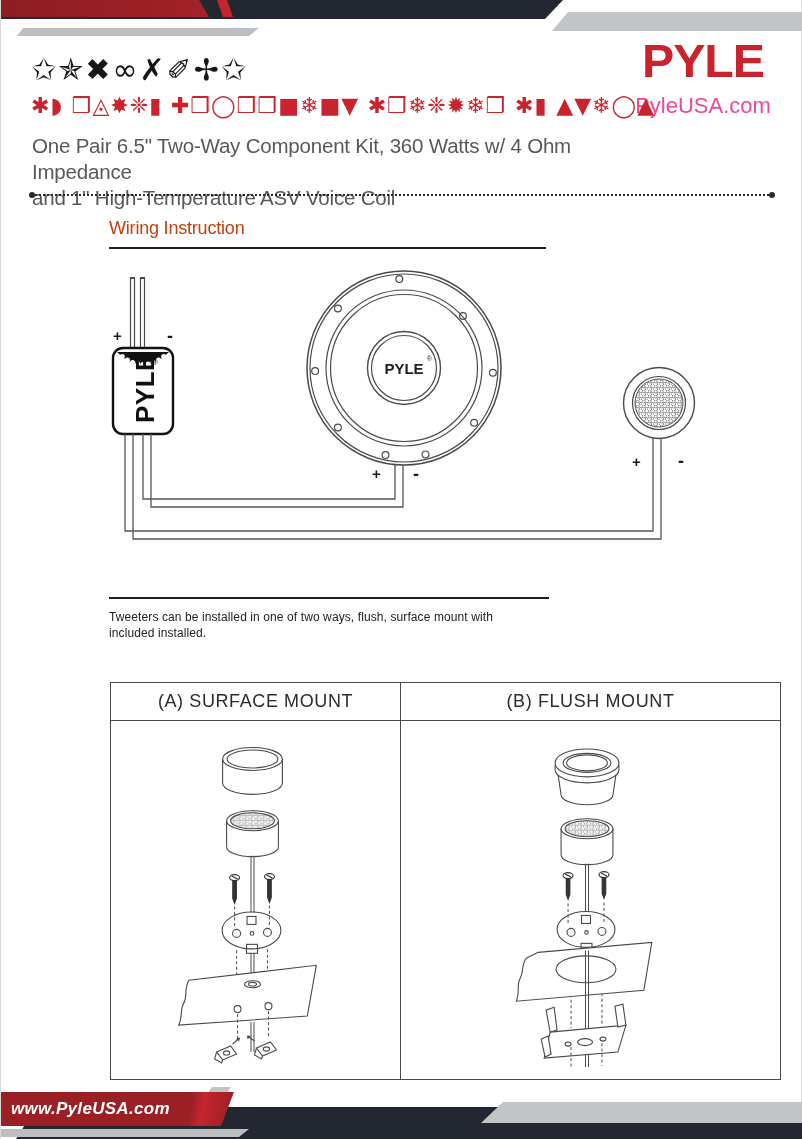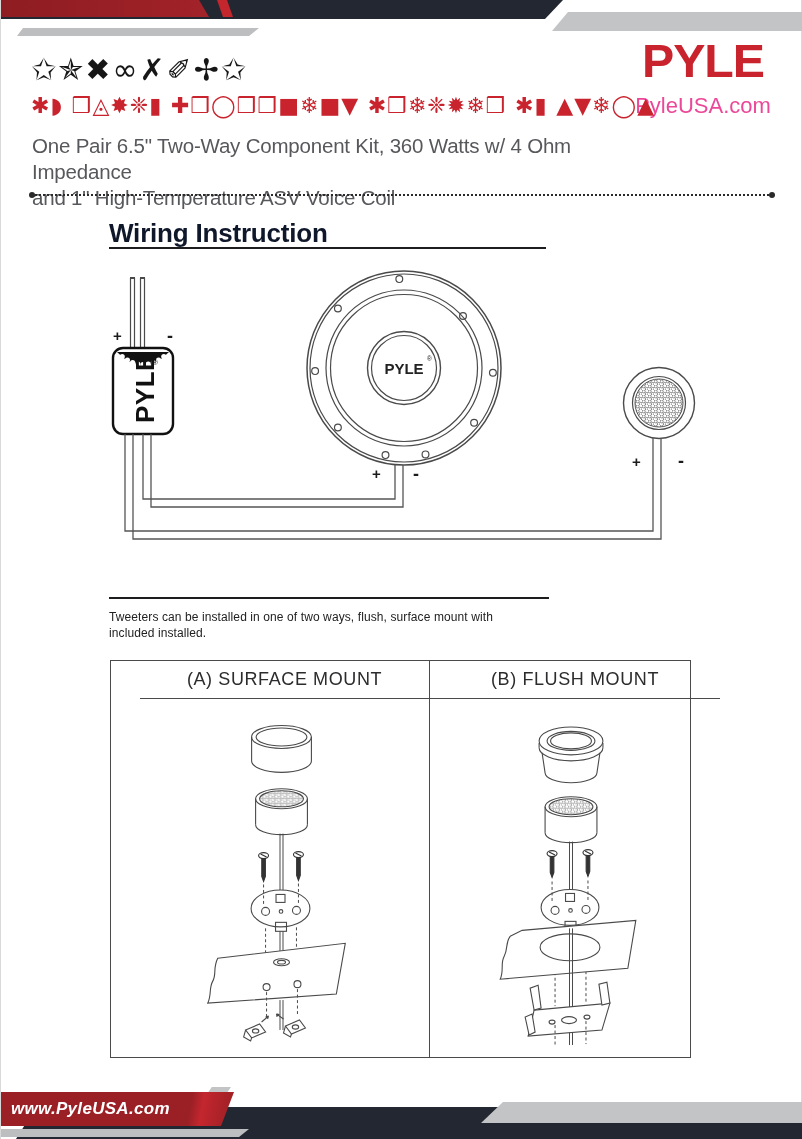--- a/index.html
+++ b/index.html
@@ -42,35 +42,35 @@
   .title { left:31px; top:133px; width:640px; font-size:20.5px; color:#57585c;
            line-height:1.28; letter-spacing:-0.2px; }
 
   
   .dotrule { left:31px; top:194px; width:740px; border-top:2px dotted #2a2a2a; }
   .dotrule::before, .dotrule::after { content:""; position:absolute; top:-4px; width:6px; height:6px;
            border-radius:50%; background:#2a2a2a; }
   .dotrule::before { left:-3px; } .dotrule::after { right:-3px; }
 
   
-  .sec-head { font-size:26px; font-weight:bold; color:#0f172a; letter-spacing:-0.2px; }
+  .sec-head { font-size:18px; font-weight:normal; color:#c2410c; letter-spacing:-0.2px; }
   .wiring-head  { left:108px; top:218px; }
   .wiring-rule  { left:108px; top:247px; width:437px; height:2px; background:#1d1d1f; }
   .install-head { left:108px; top:568px; }
   .install-rule { left:108px; top:597px; width:440px; height:2px; background:#1d1d1f; }
   .install-body { left:108px; top:610px; width:600px; font-size:12px; color:#222;
                   line-height:1.3; letter-spacing:0.1px; }
 
   
   .wiring-svg { left:95px; top:255px; width:700px; height:310px; }
 
   
-  .mount-table { left:109px; top:660px; width:581px; height:398px;
+  .mount-table { left:109px; top:682px; width:671px; height:398px;
                  border:1.6px solid #4a4a4a; display:grid;
-                 grid-template-columns:290px 1fr; grid-template-rows:38px 1fr;padding-left:29px; }
+                 grid-template-columns:290px 1fr; grid-template-rows:38px 1fr; }
   .mt-h { border-bottom:1.4px solid #4a4a4a; display:flex; align-items:center; justify-content:center;
           font-size:18px; color:#2c2c2e; letter-spacing:0.6px; }
   .mt-h-a, .mt-c-a { border-right:1.4px solid #4a4a4a; }
   .mt-c { display:flex; align-items:center; justify-content:center; }
 
   svg text { font-family:"Liberation Sans",sans-serif; }
 </style>
 </head>
 <body>
 

